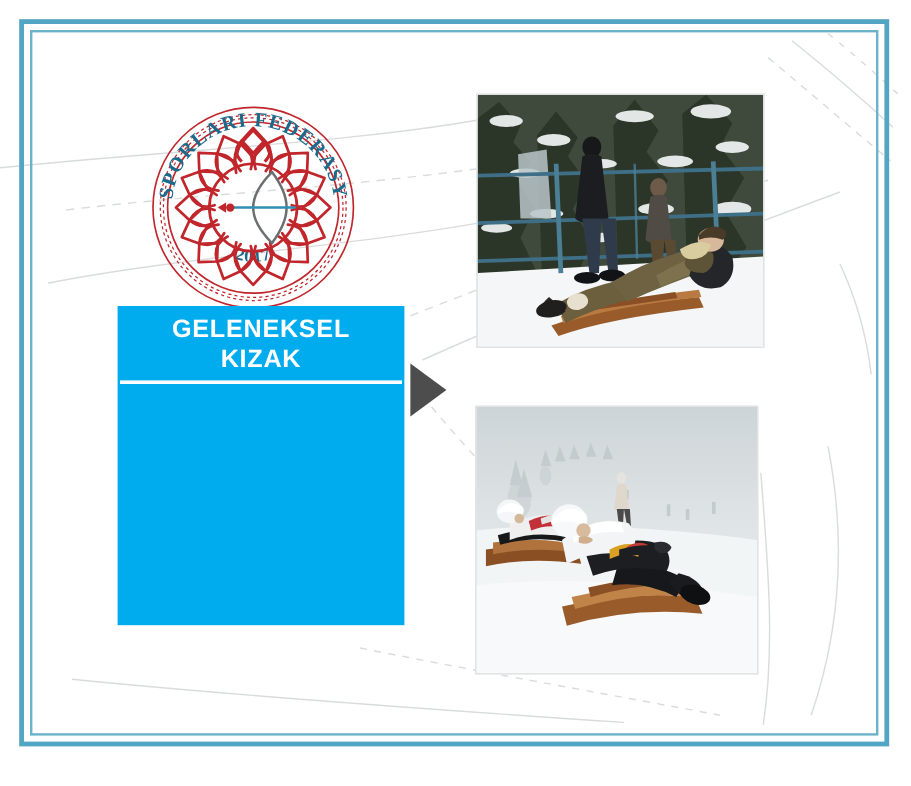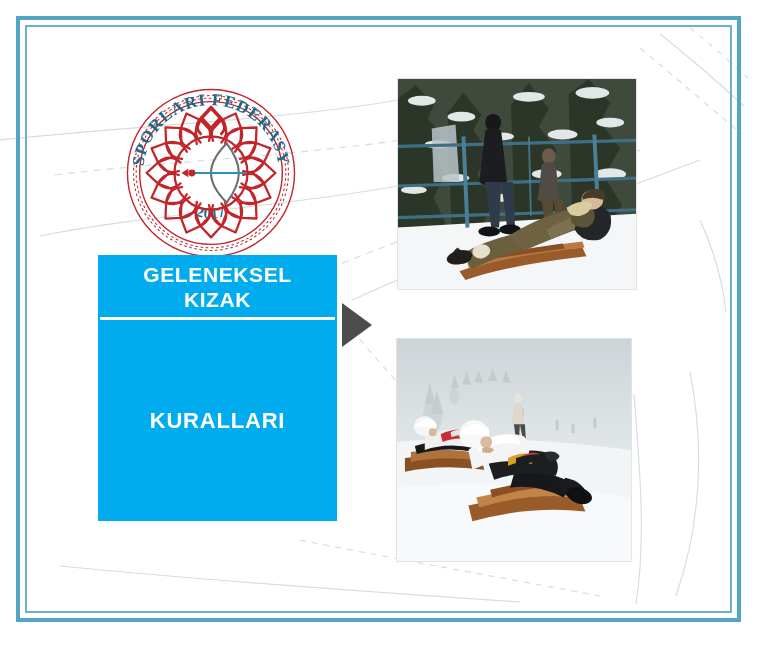--- a/index.html
+++ b/index.html
@@ -225,23 +225,20 @@
       <circle cx="78" cy="100" r="4" fill="#c0262b"></circle>
     </g>
   </svg>
 
   <div class="panel">
     <div class="panel-top">
       <div class="panel-line">GELENEKSEL</div>
       <div class="panel-line">KIZAK</div>
     </div>
     <div class="panel-divider"></div>
-    <div class="panel-bottom">
-      <div class="panel-line big">KURALLARI</div>
-    </div>
   </div>
 
   <div class="arrow"></div>
 
   <div class="photo photo-top">
     <svg viewBox="0 0 240 212" xmlns="http://www.w3.org/2000/svg" preserveAspectRatio="none">
       <defs>
         <linearGradient id="skyTop" x1="0" y1="0" x2="0" y2="1">
           <stop offset="0%" stop-color="#cfd8dc"></stop>
           <stop offset="100%" stop-color="#eceff1"></stop>

